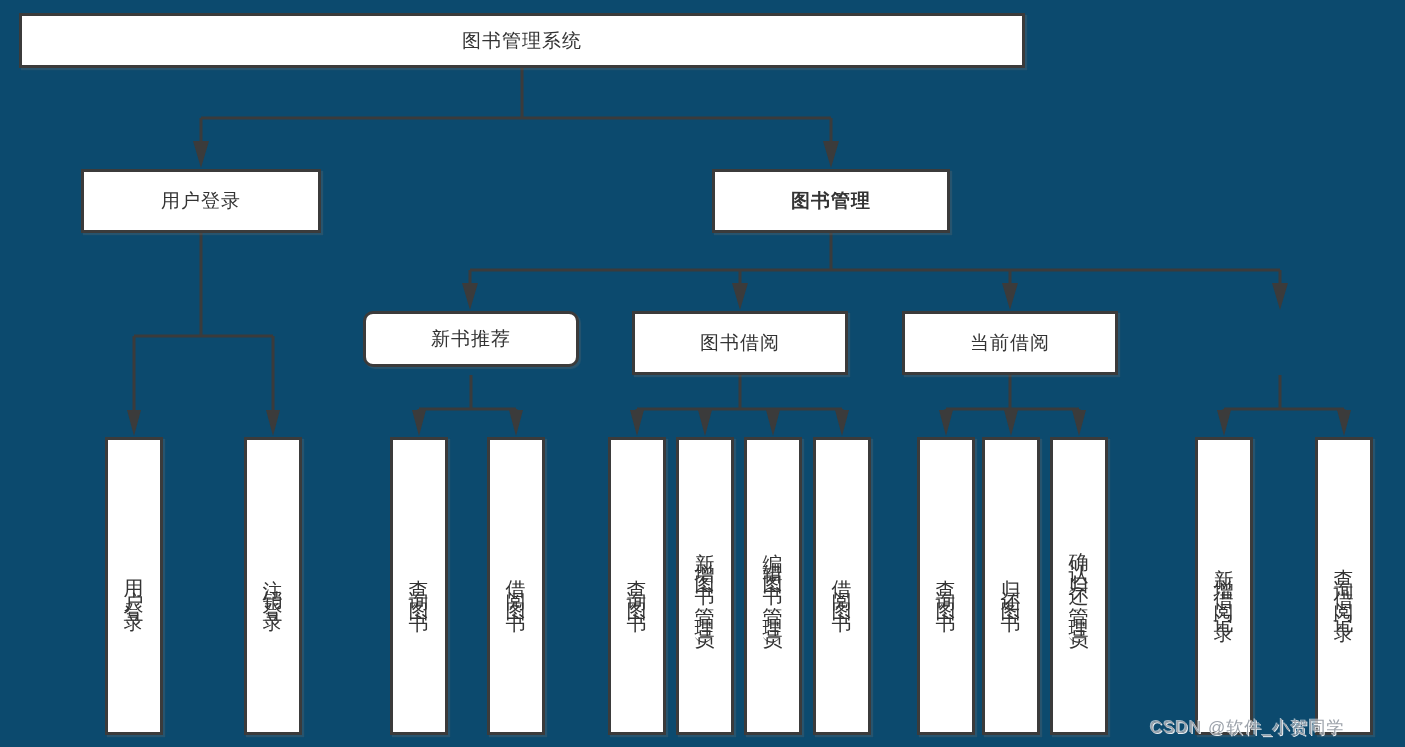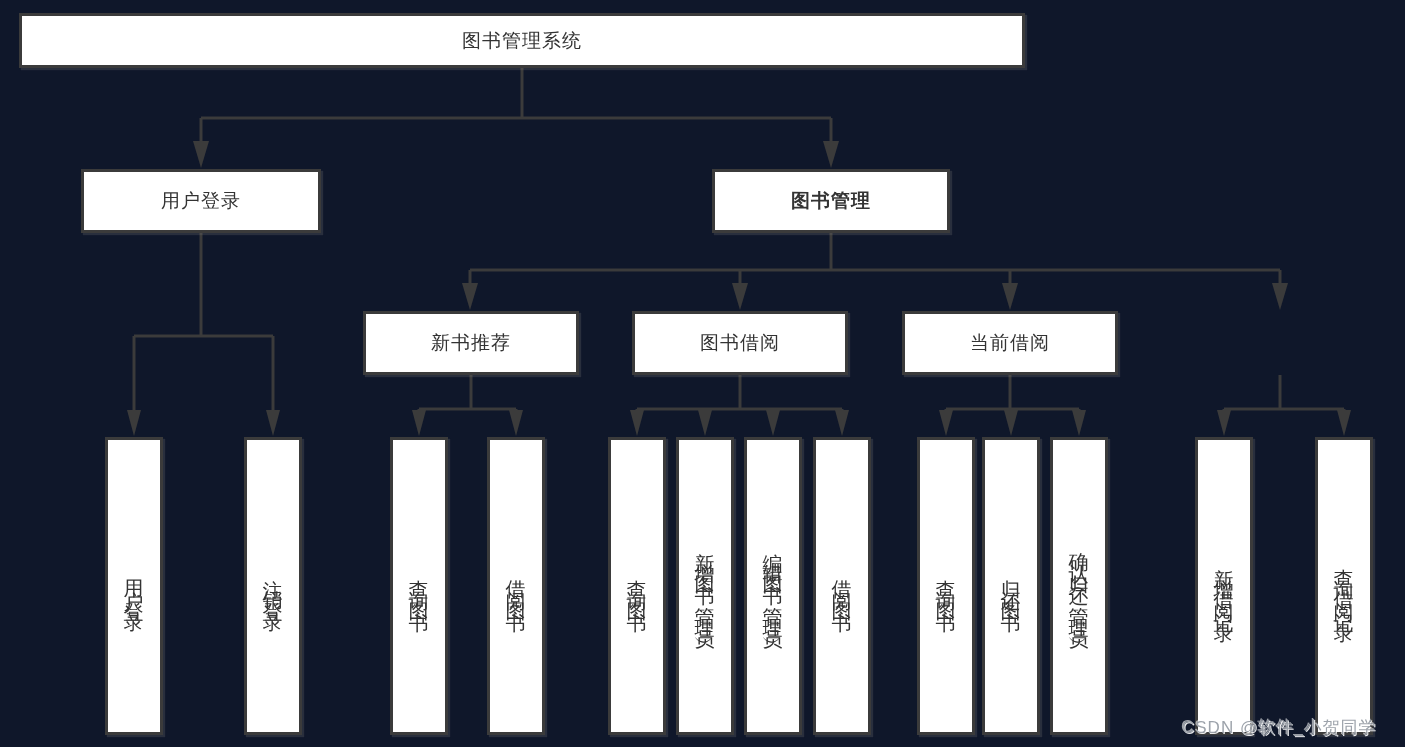--- a/index.html
+++ b/index.html
@@ -8,21 +8,21 @@
     --wm:#9da3ab;
   }
   *{margin:0;padding:0;box-sizing:border-box;}
   html,body{background:#ffffff;}
   body{
     width:1405px;height:747px;
     font-family:"Liberation Sans","DejaVu Sans",sans-serif;
     overflow:hidden;
   }
   .stage{
-    position:relative;width:1405px;height:747px;background:#0f172a;
+    position:relative;width:1405px;height:747px;background:#0c4a6e;
   }
   .stage svg.wires{
     position:absolute;left:0;top:0;width:1405px;height:747px;
   }
   .node{
     position:absolute;
     background:#ffffff;
     border:3px solid var(--line);
     box-shadow:2px 2px 1px rgba(110,110,110,.28);
     display:flex;align-items:center;justify-content:center;
@@ -46,33 +46,33 @@
     font-size:20px;
     line-height:1;
     letter-spacing:11px;
     white-space:nowrap;
     color:var(--text);
   }
   
   #box-root        {left:19px;  top:13px;  width:1006px; height:55px;}
   #box-user-login  {left:81px;  top:169px; width:240px;  height:64px;}
   #box-book-mgmt   {left:712px; top:169px; width:238px;  height:64px;font-weight:bold;}
-  #box-rec         {left:363px; top:311px; width:216px;  height:64px;}
+  #box-rec         {left:363px; top:311px; width:216px;  height:56px;border-radius:10px;}
   #box-borrow      {left:632px; top:311px; width:216px;  height:64px;}
   #box-current     {left:902px; top:311px; width:216px;  height:64px;}
   #box-records     {left:1172px;top:311px; width:216px;  height:64px;}
   
   #leaf-l1a{left:105px;} #leaf-l1b{left:244px;}
   #leaf-l2a{left:390px;} #leaf-l2b{left:487px;}
   #leaf-l3a{left:608px;} #leaf-l3b{left:676px;} #leaf-l3c{left:744px;} #leaf-l3d{left:813px;}
   #leaf-l4a{left:917px;} #leaf-l4b{left:982px;} #leaf-l4c{left:1050px;}
   #leaf-l5a{left:1195px;} #leaf-l5b{left:1315px;}
   .watermark{
     position:absolute;
-    left:1182px; top:716px;
+    left:1150px; top:716px;
     font-size:17px;
     color:var(--wm);
     letter-spacing:1px;
     white-space:nowrap;
     text-shadow:1px 1px 0 rgba(255,255,255,.9), -1px -1px 0 rgba(255,255,255,.6);
     z-index:10;
   }
   .wires path{stroke:var(--line);stroke-width:3;fill:none;}
   .wires polygon{fill:var(--line);stroke:none;}
 </style>

